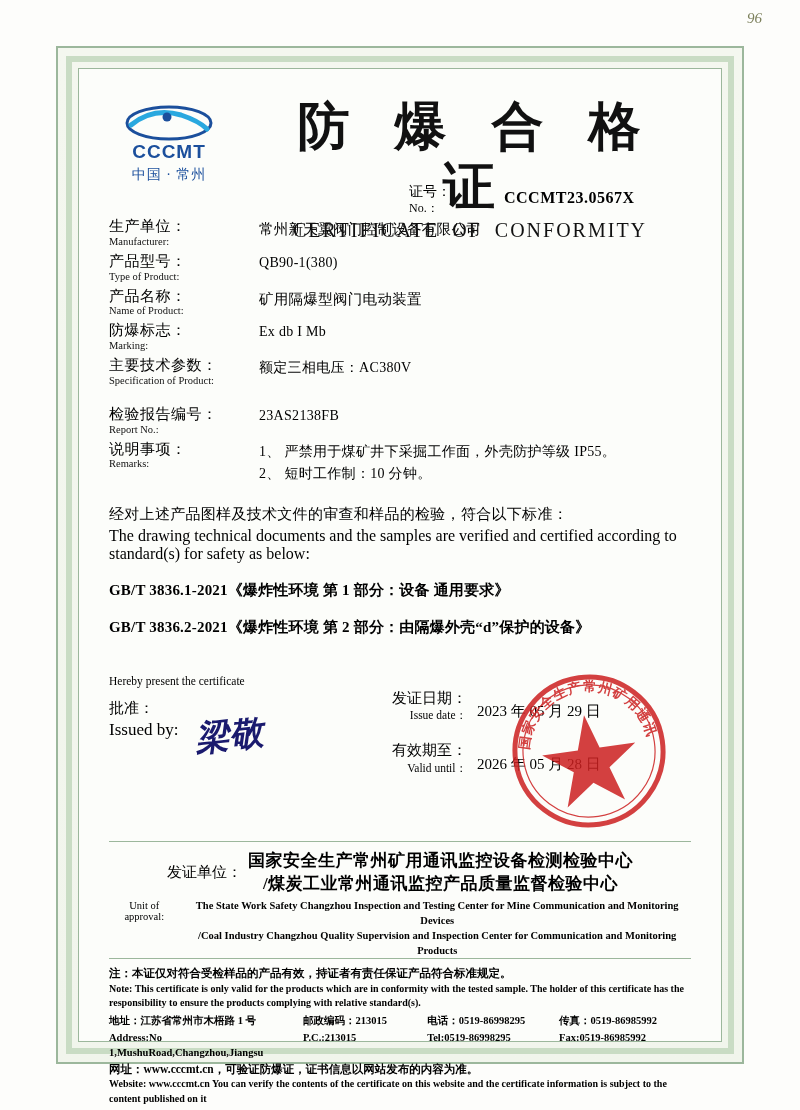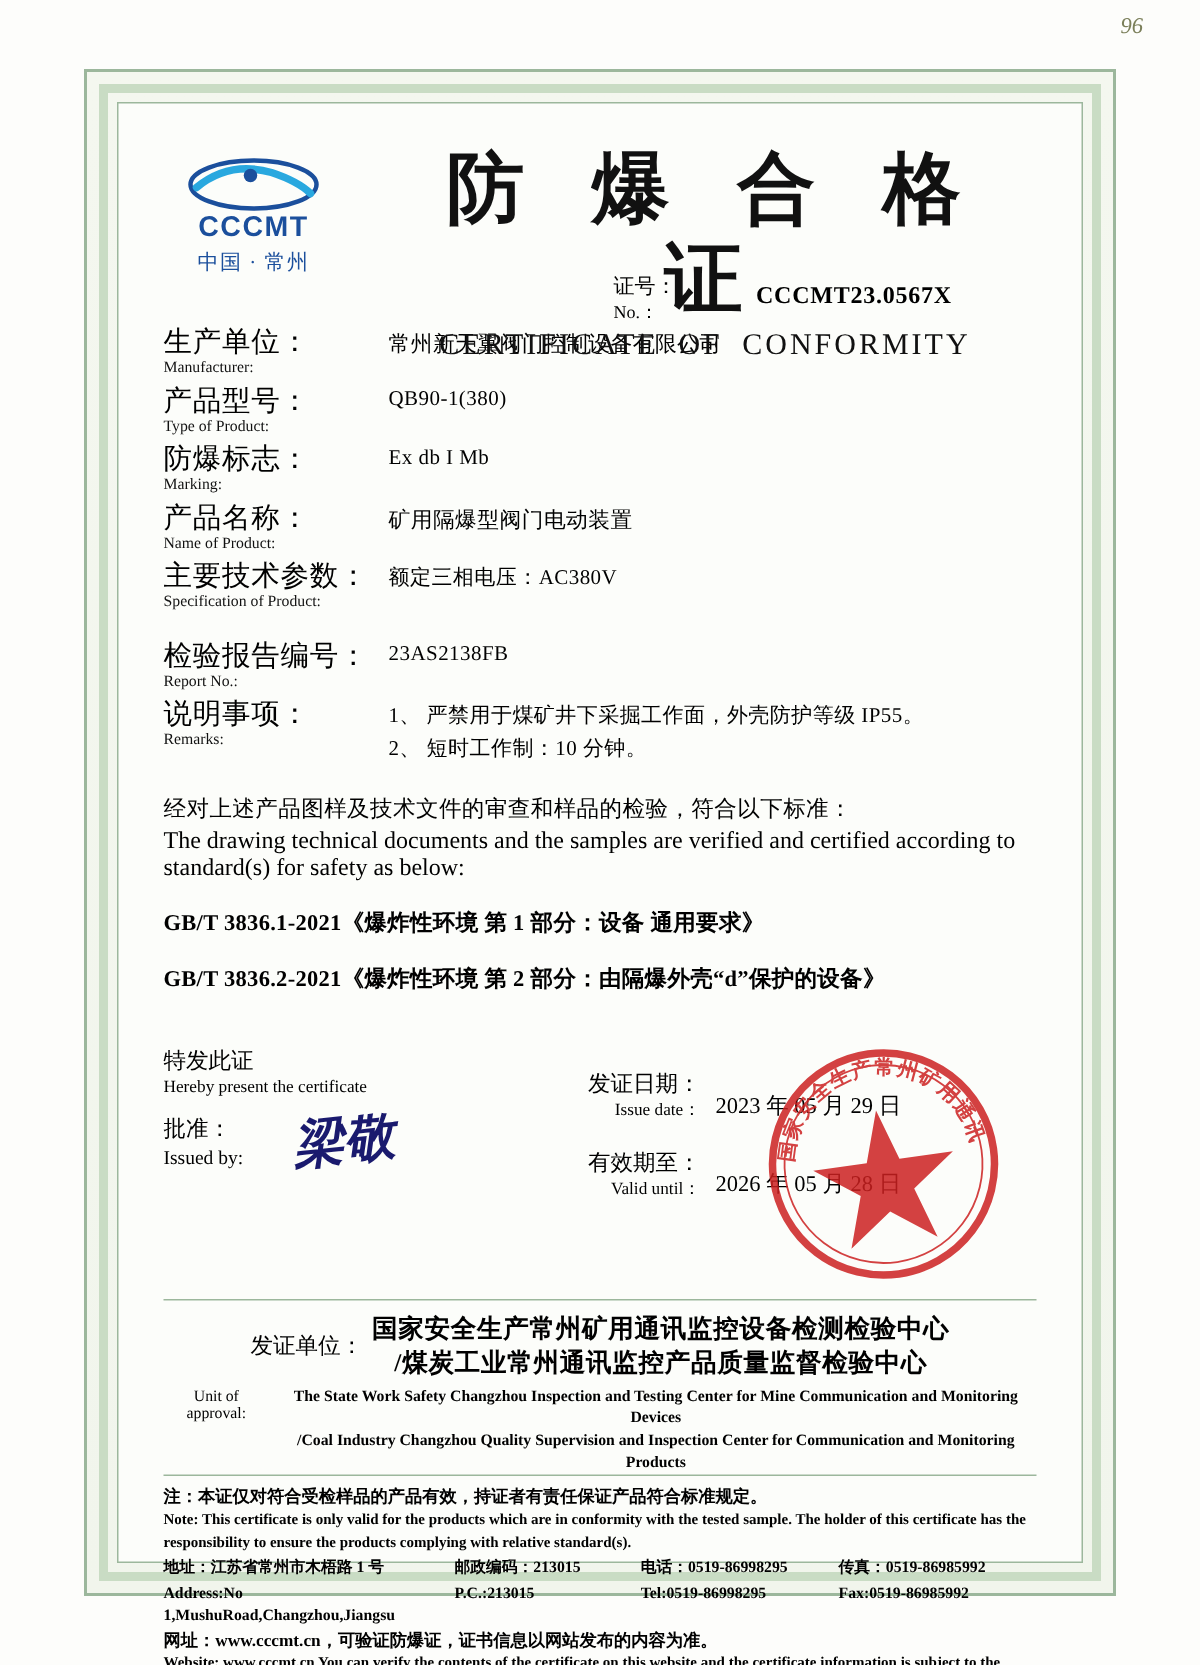--- a/index.html
+++ b/index.html
@@ -80,41 +80,41 @@
     font-size:16px;font-weight:bold;letter-spacing:0.5px;
   }
   
   .fields{margin-top:12px;}
   .row{
     display:flex;align-items:flex-start;margin-bottom:7px;
   }
   .label{
     width:150px;flex:0 0 150px;line-height:1.05;
   }
-  .label .cn{font-size:19px;display:block;letter-spacing:0.5px;}
+  .label .cn{font-size:15px;display:block;letter-spacing:0.5px;}
   .label .en{font-size:10.5px;display:block;color:#111;margin-top:1px;}
   .value{
     flex:1;font-size:14px;padding-top:1px;letter-spacing:0.3px;
   }
   .value.cnval{font-size:14.5px;}
   .remark-lines div{margin-bottom:4px;font-size:14px;}
   .sect-gap{height:14px;}
   
   .standards{margin-top:18px;}
   .std-cn{font-size:15px;letter-spacing:0.3px;}
   .std-en{font-size:16px;margin-top:3px;}
   .std-item{font-size:15px;font-weight:bold;margin-top:18px;letter-spacing:0.2px;}
   
   .issue{position:relative;margin-top:36px;height:150px;}
   .issue-left{position:absolute;left:0;top:0;width:330px;}
   .hereby-cn{font-size:15px;}
   .hereby-en{font-size:11.5px;margin-top:2px;}
   .approve{margin-top:12px;}
   .approve .cn{font-size:15px;}
-  .approve .en{font-size:13px;margin-top:2px;}
+  .approve .en{font-size:17px;margin-top:2px;}
   .signature{
     position:absolute;left:86px;top:40px;
     font-family:"Liberation Serif", serif;
     font-size:34px;color:#1a1a6e;
     transform:rotate(-6deg);
     font-weight:bold;
     font-style:italic;
   }
   .issue-right{position:absolute;right:30px;top:18px;width:290px;}
   .date-row{display:flex;align-items:flex-end;margin-bottom:22px;}
@@ -199,32 +199,32 @@
           <div class="row">
             <div class="label">
               <span class="cn">产品型号：</span>
               <span class="en">Type of Product:</span>
             </div>
             <div class="value">QB90-1(380)</div>
           </div>
 
           <div class="row">
             <div class="label">
+              <span class="cn">产品名称：</span>
+              <span class="en">Name of Product:</span>
+            </div>
+            <div class="value cnval">矿用隔爆型阀门电动装置</div>
+          </div>
+
+          <div class="row">
+            <div class="label">
               <span class="cn">防爆标志：</span>
               <span class="en">Marking:</span>
             </div>
             <div class="value">Ex db I Mb</div>
-          </div>
-
-          <div class="row">
-            <div class="label">
-              <span class="cn">产品名称：</span>
-              <span class="en">Name of Product:</span>
-            </div>
-            <div class="value cnval">矿用隔爆型阀门电动装置</div>
           </div>
 
           <div class="row">
             <div class="label">
               <span class="cn">主要技术参数：</span>
               <span class="en">Specification of Product:</span>
             </div>
             <div class="value">额定三相电压：AC380V</div>
           </div>
 
@@ -252,21 +252,20 @@
 
         <div class="standards">
           <div class="std-cn">经对上述产品图样及技术文件的审查和样品的检验，符合以下标准：</div>
           <div class="std-en">The drawing technical documents and the samples are verified and certified according to standard(s) for safety as below:</div>
           <div class="std-item">GB/T 3836.1-2021《爆炸性环境 第 1 部分：设备 通用要求》</div>
           <div class="std-item">GB/T 3836.2-2021《爆炸性环境 第 2 部分：由隔爆外壳“d”保护的设备》</div>
         </div>
 
         <div class="issue">
           <div class="issue-left">
-            <div class="hereby-cn">特发此证</div>
             <div class="hereby-en">Hereby present the certificate</div>
             <div class="approve">
               <div class="cn">批准：</div>
               <div class="en">Issued by:</div>
             </div>
             <div class="signature">梁敬</div>
           </div>
 
           <div class="issue-right">
             <div class="date-row">

